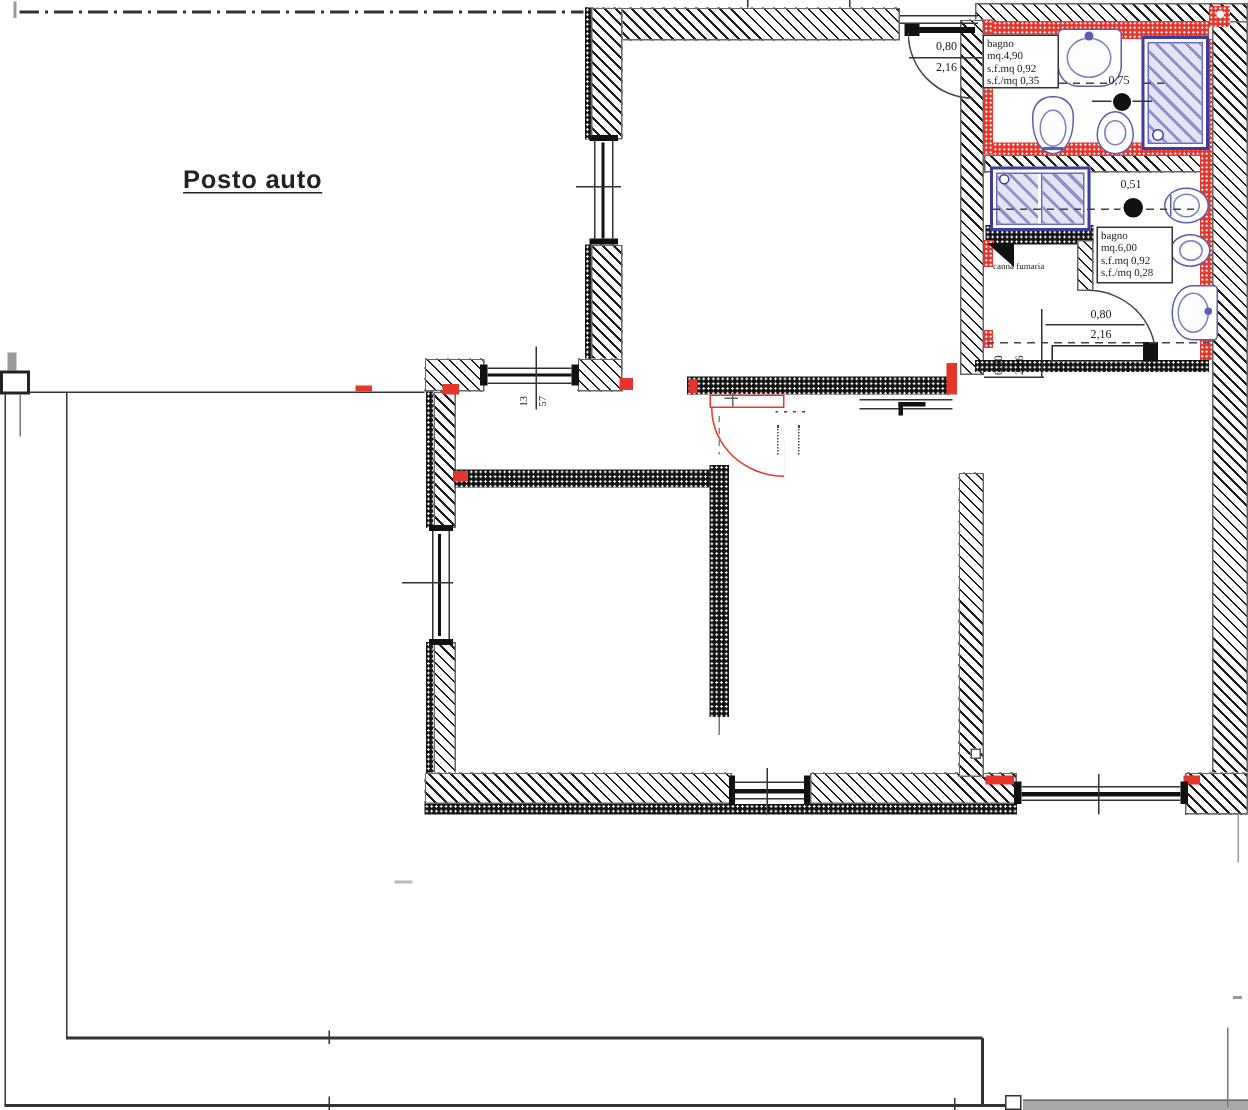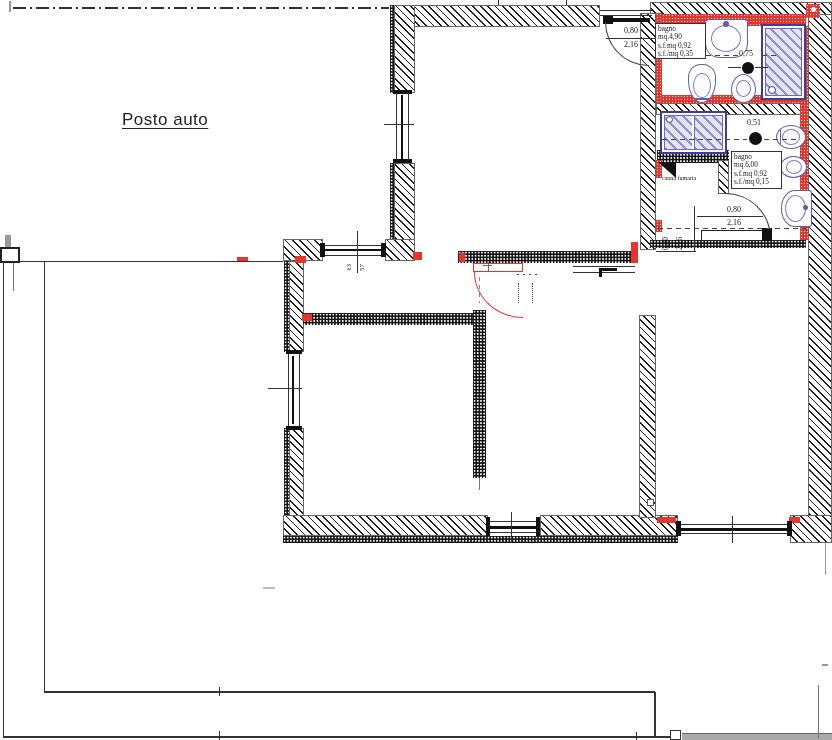--- a/index.html
+++ b/index.html
@@ -36,21 +36,21 @@
   .poa{font-family:"Liberation Sans",sans-serif;font-size:17px;text-decoration:underline;
        text-underline-offset:3px;color:#222;letter-spacing:.5px;}
 </style>
 </head>
 <body>
 
 <div id="plan">
 
   <div class="a lng" style="left:9px;top:1px;width:2px;height:11px;"></div>
   <div class="a dashdot" style="left:13px;top:7px;width:376px;height:1.5px;"></div>
-  <div class="a poa" style="left:122px;top:110px;">Posto auto</div>
+  <div class="a poa" style="left:122px;top:110px;font-weight:bold;">Posto auto</div>
 
   <div class="a lng" style="left:5px;top:235px;width:6px;height:13px;"></div>
   <div class="a" style="left:0px;top:247px;width:20px;height:16px;border:2px solid #222;background:#fff;"></div>
   <div class="a ln" style="left:20px;top:261px;width:263px;height:1px;"></div>
   <div class="a" style="left:237px;top:257px;width:11px;height:4px;background:#e8352c;"></div>
   <div class="a lng" style="left:13px;top:263px;width:1px;height:28px;background:#777;"></div>
   <div class="a ln" style="left:3px;top:262px;width:1px;height:475px;"></div>
   <div class="a ln" style="left:3px;top:736px;width:668px;height:1.5px;"></div>
   <div class="a" style="left:682px;top:733px;width:150px;height:7px;background:#a9a9a9;border-top:1px solid #666;"></div>
   <div class="a" style="left:670px;top:730px;width:11px;height:10px;border:1.5px solid #333;background:#fff;"></div>
@@ -221,21 +221,21 @@
 
   <div class="a t" style="left:747px;top:118px;">0,51</div>
   <div class="a dash" style="left:662px;top:139px;width:85px;height:1px;"></div>
   <div class="a dash" style="left:764px;top:139px;width:36px;height:1px;"></div>
   <div class="a" style="left:749px;top:132px;width:13px;height:13px;border-radius:50%;background:#111;"></div>
 
   <div class="a labelbox" style="left:731px;top:151px;width:51px;height:38px;">
     <div>bagno</div>
     <div>mq.6,00</div>
     <div>s.f.mq 0,92</div>
-    <div>s.f./mq 0,15</div>
+    <div>s.f./mq 0,28</div>
   </div>
 
   <div class="a t tc" style="left:710px;top:205px;width:48px;">0,80</div>
   <div class="a ln" style="left:697px;top:216px;width:66px;height:1px;"></div>
   <div class="a t tc" style="left:710px;top:218px;width:48px;">2,16</div>
   <div class="a dash" style="left:658px;top:228px;width:148px;height:1px;"></div>
   <div class="a vtext" style="left:661px;top:216px;height:34px;font-size:7.5px;">0,80</div>
   <div class="a vtext" style="left:675px;top:216px;height:34px;font-size:7.5px;">2,16</div>
   <div class="a ln" style="left:694px;top:206px;width:1px;height:46px;"></div>
   <div class="a ln" style="left:656px;top:251px;width:40px;height:1px;"></div>

